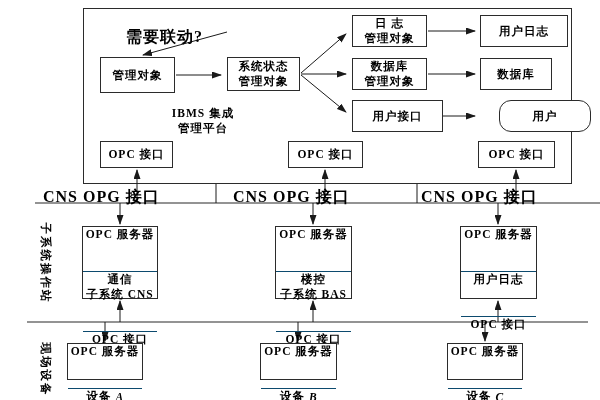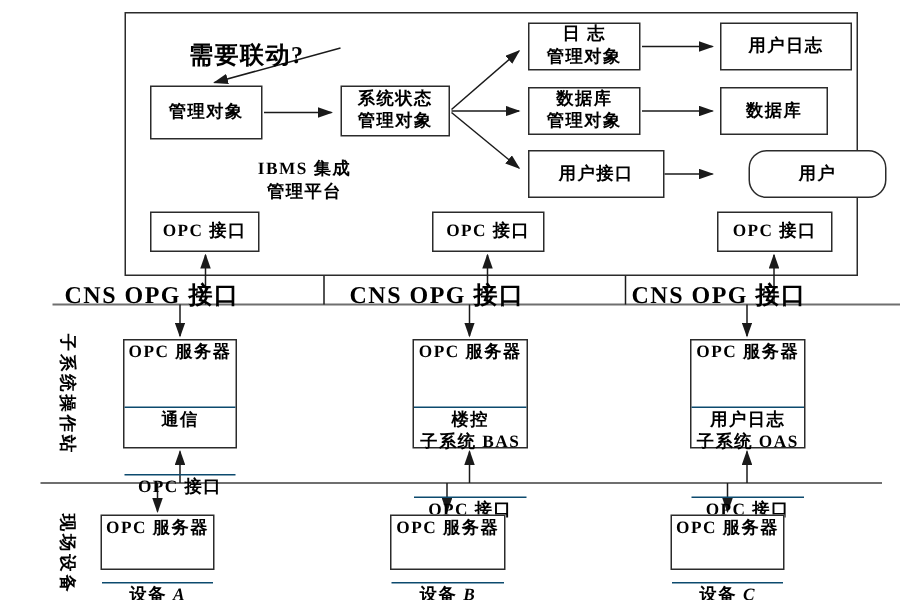--- a/index.html
+++ b/index.html
@@ -116,38 +116,38 @@
   <div class="freelabel" style="left:233px;top:187px;">CNS OPG 接口</div>
   <div class="freelabel" style="left:421px;top:187px;">CNS OPG 接口</div>
 
   <div class="vlabel" style="left:5px;top:255px;width:80px;">子系统操作站</div>
   <div class="vlabel" style="left:18px;top:362px;width:54px;">现场设备</div>
 
   <div class="stack" style="left:82px;top:226px;width:76px;height:73px;">
     <div class="row" style="height:19px;">OPC 服务器</div>
     <div class="row" style="flex:1;">
       <div>通信</div>
+      <div>子系统 CNS</div>
     </div>
     <div class="row" style="height:19px;">OPC 接口</div>
   </div>
 
   <div class="stack" style="left:275px;top:226px;width:77px;height:73px;">
     <div class="row" style="height:19px;">OPC 服务器</div>
     <div class="row" style="flex:1;">
       <div>楼控</div>
       <div>子系统 BAS</div>
     </div>
     <div class="row" style="height:19px;">OPC 接口</div>
   </div>
 
   <div class="stack" style="left:460px;top:226px;width:77px;height:73px;">
     <div class="row" style="height:19px;">OPC 服务器</div>
     <div class="row" style="flex:1;">
       <div>用户日志</div>
-      <div>子系统 OAS</div>
     </div>
     <div class="row" style="height:19px;">OPC 接口</div>
   </div>
 
   <div class="stack" style="left:67px;top:343px;width:76px;height:37px;">
     <div class="row" style="height:18px;">OPC 服务器</div>
     <div class="row" style="flex:1;flex-direction:row;">
       <span>设备</span>
         <i class="dev-letter latin">A</i>
     </div>

